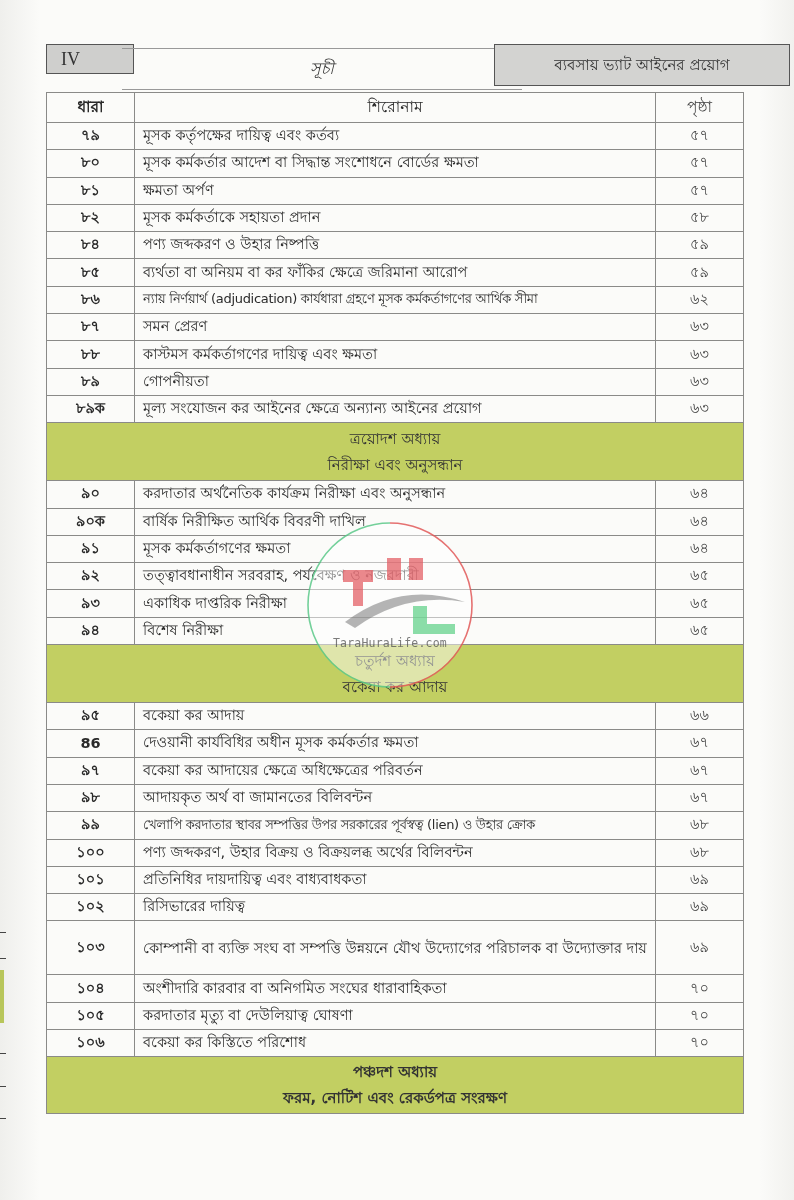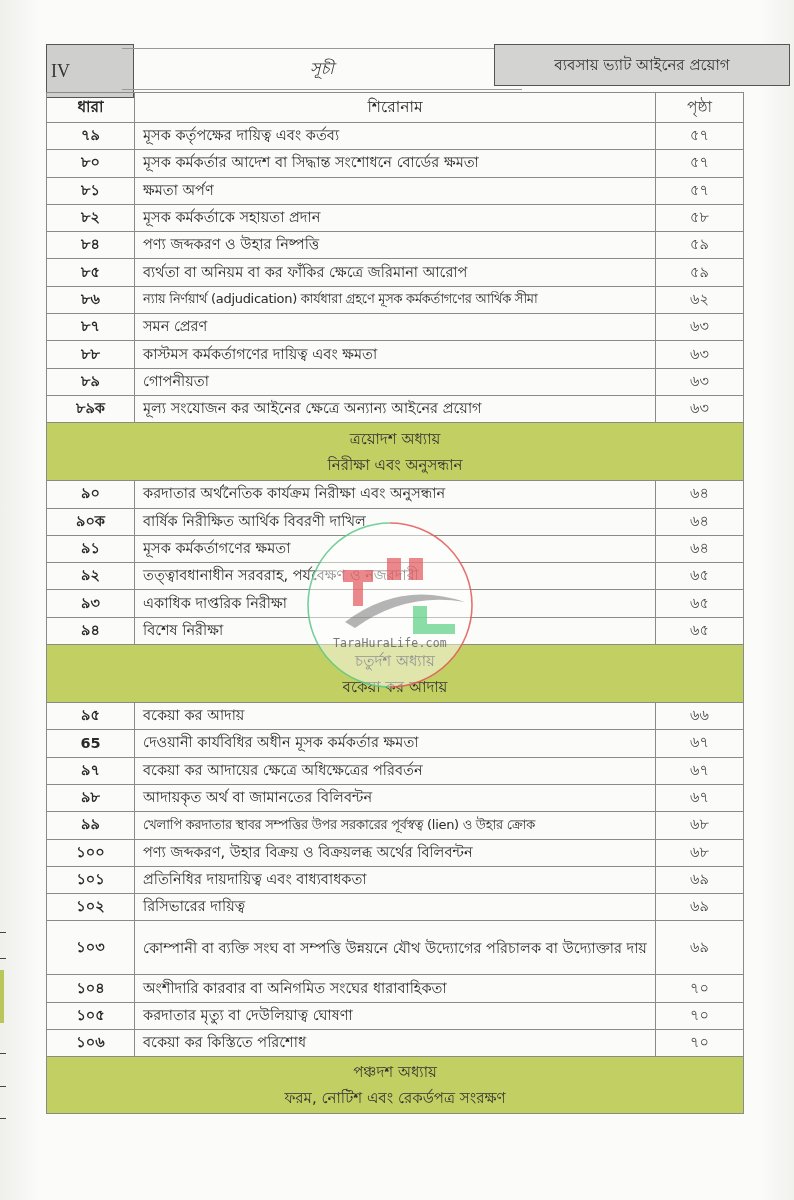--- a/index.html
+++ b/index.html
@@ -25,26 +25,26 @@
     .header {
       position: absolute;
       top: 44px;
       left: 46px;
       width: 696px;
       height: 44px;
     }
     .hdr-left {
       position: absolute;
       left: 0; top: 0;
-      width: 88px; height: 54px;
+      width: 88px; height: 30px;
       background: #cfcfcd;
       border: 1.5px solid #555;
       box-sizing: border-box;
       display: flex; align-items: center;
-      padding-left: 4px;
+      padding-left: 14px;
       font-family: "Liberation Serif", "DejaVu Serif", serif;
       font-size: 18px;
       color: #333;
     }
     .hdr-mid {
       position: absolute;
       left: 76px; top: 4px;
       width: 400px; height: 42px;
       border-top: 1px solid #999;
       border-bottom: 1px solid #999;
@@ -93,21 +93,21 @@
     .toc tr.row-tall td { height: 54px; }
     .toc tr.chapter td {
       background: #c2cf62;
       text-align: center;
       height: 58px;
       padding: 2px 16px;
       line-height: 26px;
       font-size: 15px;
       color: #333;
     }
-    .toc tr.chapter.last td { height: 55px; }
+    .toc tr.chapter.last td { height: 55px; font-weight: bold; }
     .chap-line { display: block; }
     
     .watermark {
       position: absolute;
       left: 305px;
       top: 520px;
       width: 170px;
       height: 170px;
       pointer-events: none;
       opacity: 0.85;
@@ -267,21 +267,21 @@
           <span class="chap-line">বকেয়া কর আদায়</span>
         </td>
       </tr>
 
       <tr class="row">
         <td class="c-num">৯৫</td>
         <td class="c-title">বকেয়া কর আদায়</td>
         <td class="c-page">৬৬</td>
       </tr>
       <tr class="row">
-        <td class="c-num">65</td>
+        <td class="c-num">86</td>
         <td class="c-title">দেওয়ানী কার্যবিধির অধীন মূসক কর্মকর্তার ক্ষমতা</td>
         <td class="c-page">৬৭</td>
       </tr>
       <tr class="row">
         <td class="c-num">৯৭</td>
         <td class="c-title">বকেয়া কর আদায়ের ক্ষেত্রে অধিক্ষেত্রের পরিবর্তন</td>
         <td class="c-page">৬৭</td>
       </tr>
       <tr class="row">
         <td class="c-num">৯৮</td>

